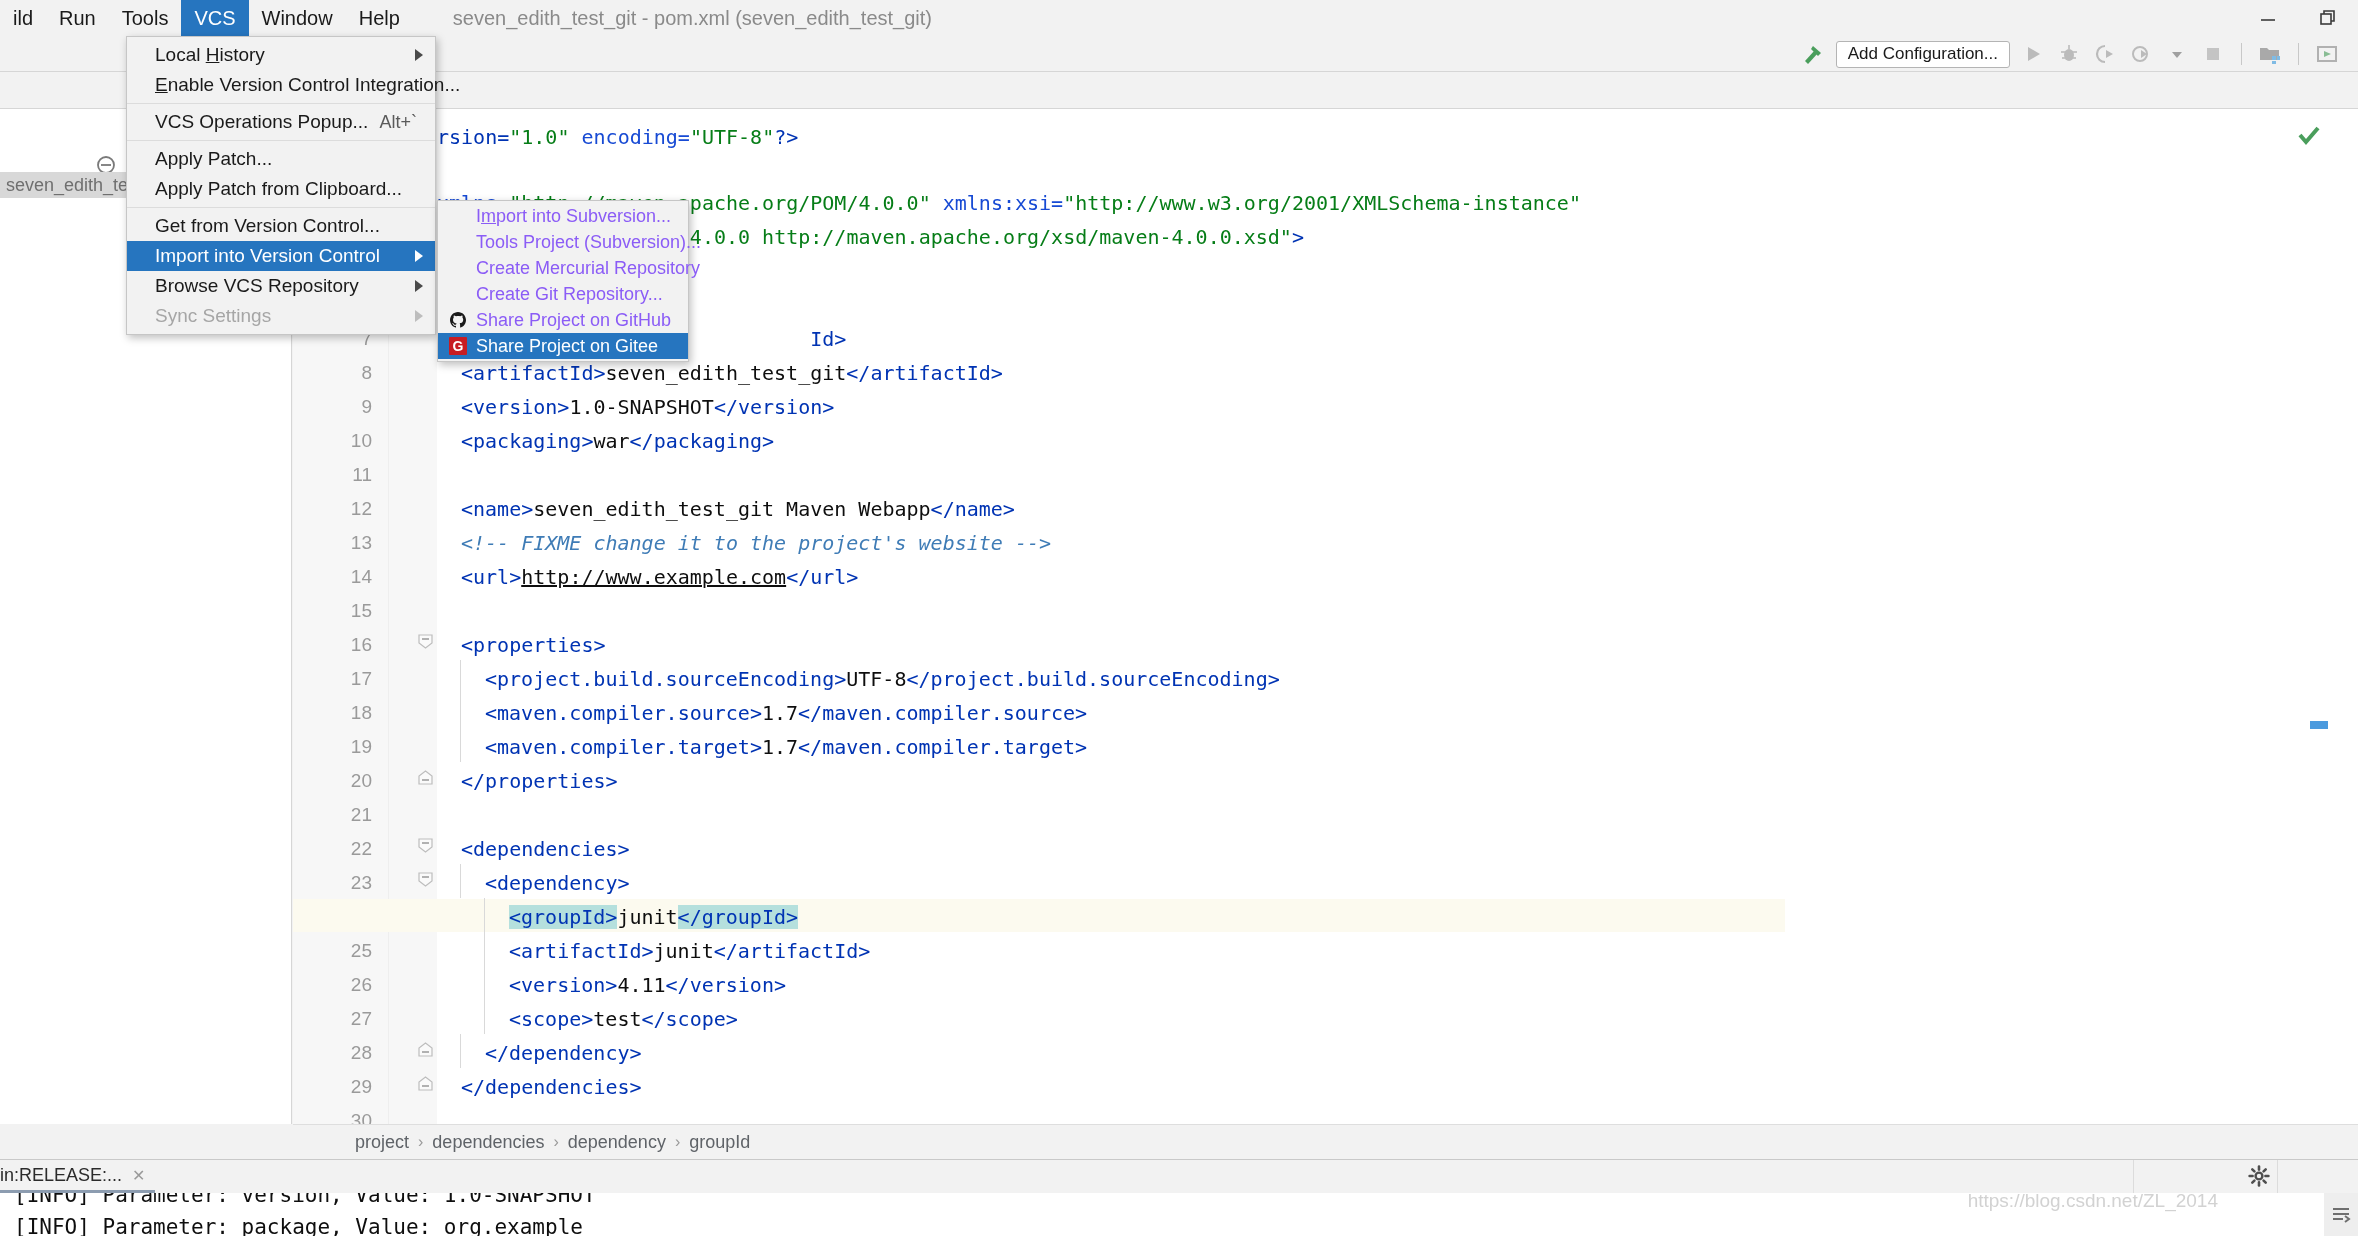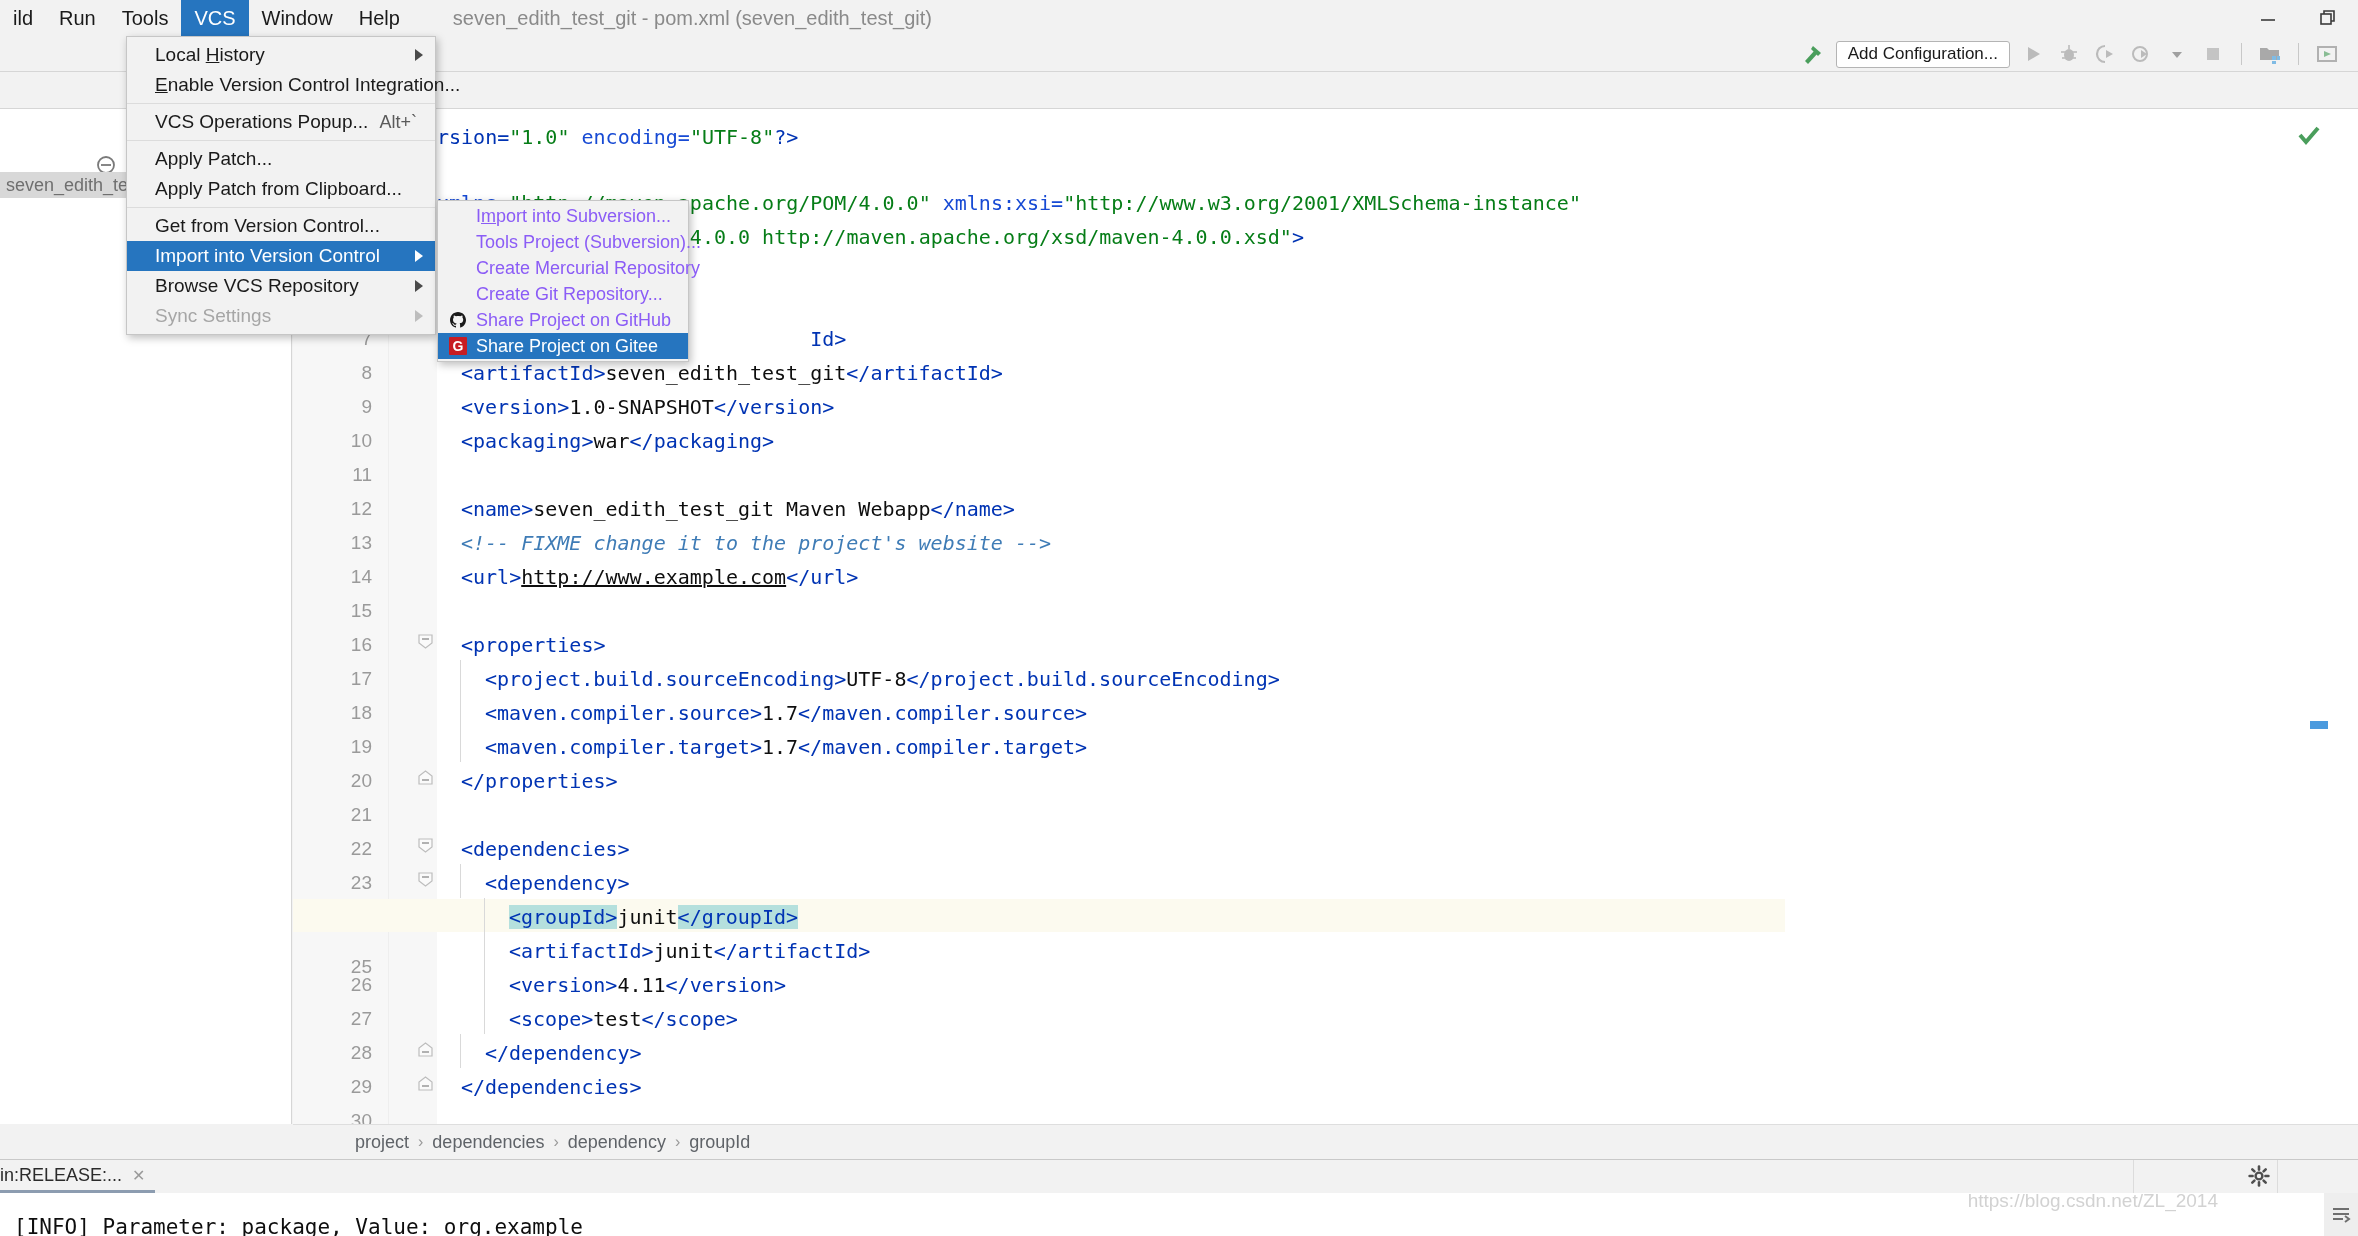--- a/index.html
+++ b/index.html
@@ -370,21 +370,21 @@
         <div class="ln" style="top: 492px;">15</div>
         <div class="ln" style="top: 526px;">16</div>
         <div class="ln" style="top: 560px;">17</div>
         <div class="ln" style="top: 594px;">18</div>
         <div class="ln" style="top: 628px;">19</div>
         <div class="ln" style="top: 662px;">20</div>
         <div class="ln" style="top: 696px;">21</div>
         <div class="ln" style="top: 730px;">22</div>
         <div class="ln" style="top: 764px;">23</div>
         <div class="ln" style="top: 798px;">24</div>
-        <div class="ln" style="top: 832px; margin-top: 16px;">25</div>
+        <div class="ln" style="top: 832px;">25</div>
         <div class="ln" style="top: 866px;">26</div>
         <div class="ln" style="top: 900px;">27</div>
         <div class="ln" style="top: 934px;">28</div>
         <div class="ln" style="top: 968px;">29</div>
         <div class="ln" style="top: 1002px;">30</div>
       </div>
     <div class="folds" id="folds">
         <div class="fold-mark" style="top: 524px; left: 28px;"><svg width="17" height="17" viewBox="0 0 17 17">
             <path d="M2 2 h13 v8 l-6.5 5 L2 10 Z" fill="#fafafa" stroke="#bdbdbd" stroke-width="1.2"></path>
             <line x1="5" y1="6" x2="12" y2="6" stroke="#8a8a8a" stroke-width="1.3"></line>
@@ -490,20 +490,21 @@
               <line x1="17.4" y1="11" x2="20.4" y2="11"></line>
             <line x1="4.3" y1="4.3" x2="6.4" y2="6.4"></line>
               <line x1="15.6" y1="15.6" x2="17.7" y2="17.7"></line>
             <line x1="17.7" y1="4.3" x2="15.6" y2="6.4"></line>
               <line x1="6.4" y1="15.6" x2="4.3" y2="17.7"></line>
           </g>
         </svg>
       </div>
     </div>
     <div class="console" id="console">
+        <div class="cline" style="top: -10px;">[INFO] Parameter: version, Value: 1.0-SNAPSHOT</div>
         <div class="cline" style="top: 22px;">[INFO] Parameter: package, Value: org.example</div>
       </div>
     <div class="watermark">https://blog.csdn.net/ZL_2014</div>
     <div class="console-side">
       <svg width="22" height="22" viewBox="0 0 22 22">
         <line x1="3" y1="5" x2="19" y2="5" stroke="#6f6f6f" stroke-width="2"></line>
         <line x1="3" y1="10" x2="19" y2="10" stroke="#6f6f6f" stroke-width="2"></line>
         <line x1="3" y1="15" x2="13" y2="15" stroke="#6f6f6f" stroke-width="2"></line>
         <polyline points="15,12 19,15 15,18" fill="none" stroke="#6f6f6f" stroke-width="2"></polyline>
       </svg>

